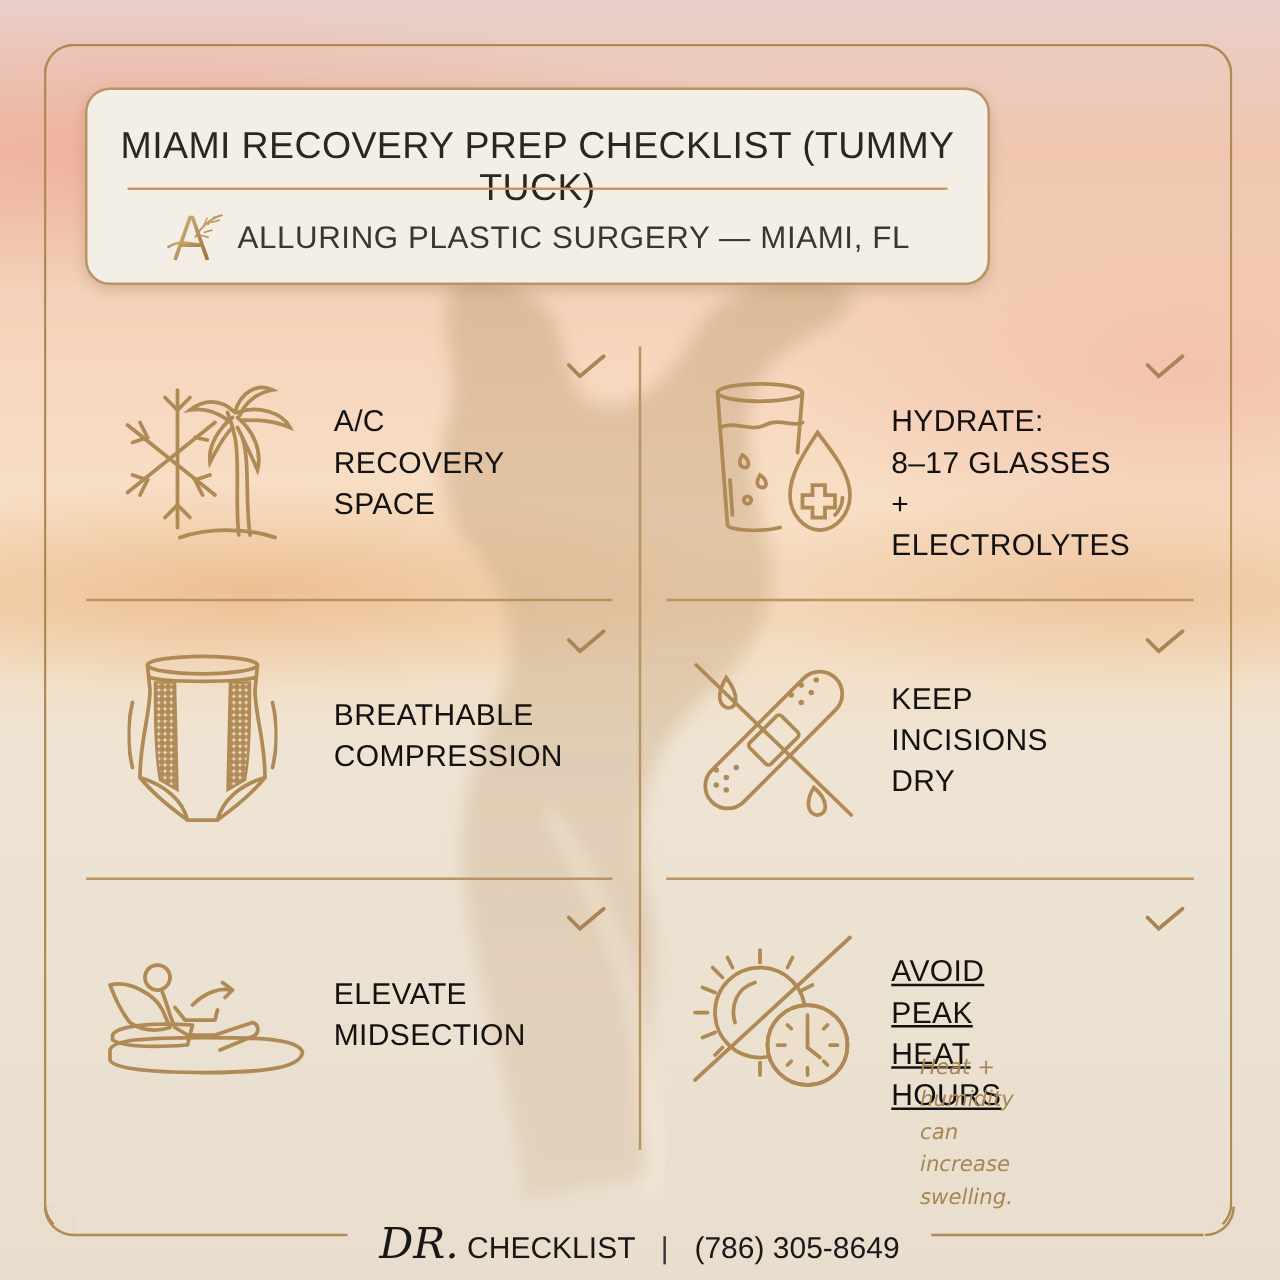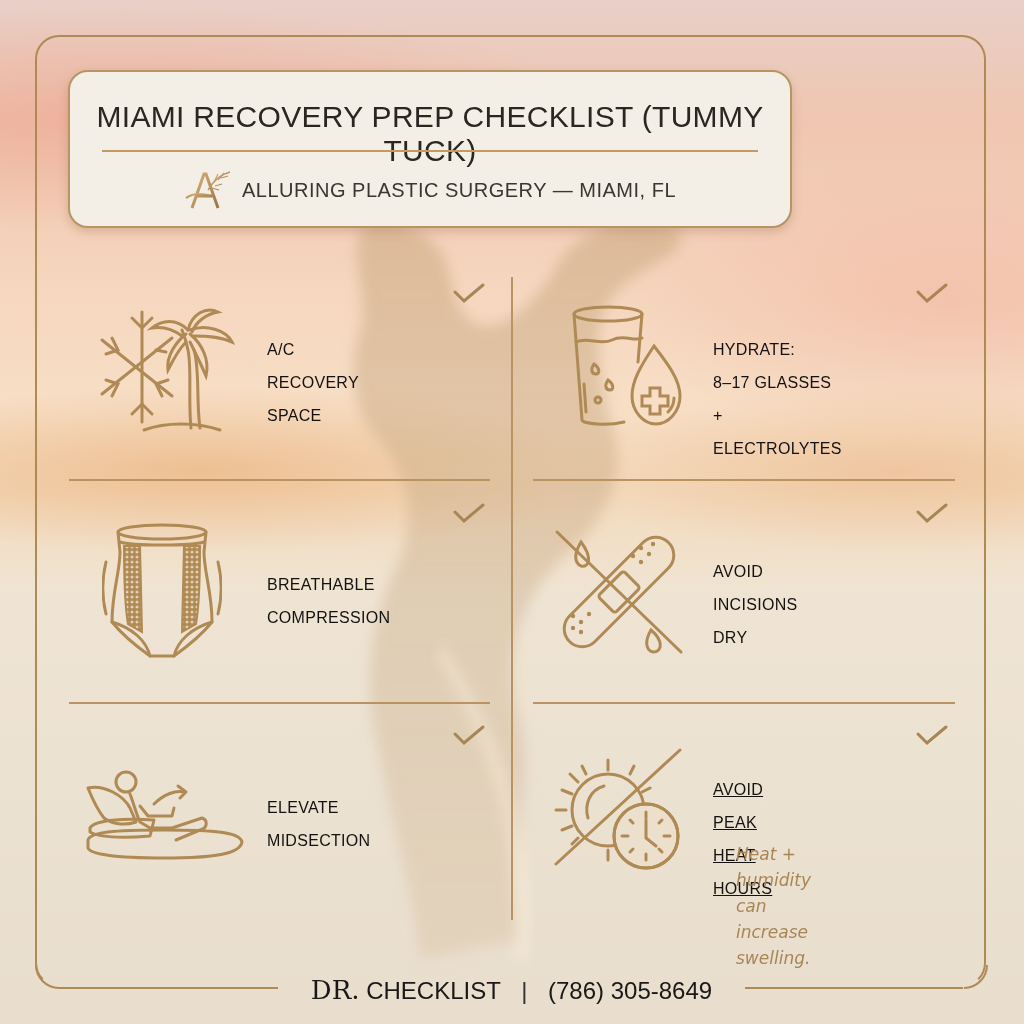--- a/index.html
+++ b/index.html
@@ -44,43 +44,43 @@
     color:#2a2622;
   }
   .header-rule {
     position:absolute; left:32px; right:32px; top:78px; height:2px; background:#c29a62;
   }
   .header-sub {
     position:absolute; left:0; right:0; top:96px; display:flex; justify-content:center; align-items:center; gap:10px;
   }
   .brand-mark { width:48px; height:44px; }
   .brand-text {
-    font-family:"Liberation Sans", sans-serif; font-size:20px; color:#3a3631; letter-spacing:0.5px;
+    font-family:"Liberation Sans", sans-serif; font-size:25px; color:#3a3631; letter-spacing:0.5px;
   }
 
   .vdivider { position:absolute; left:511px; top:277px; width:2px; height:643px; background:#b99462; }
   .hdiv { position:absolute; height:2px; background:#b99462; }
 
   .item { position:absolute; }
   .item .icon { position:absolute; }
   .item .label {
-    position:absolute; font-family:"Liberation Sans", sans-serif; font-size:16px; line-height:33px;
-    color:#141210; letter-spacing:0.3px; white-space:pre-line;margin-top:12px;
+    position:absolute; font-family:"Liberation Sans", sans-serif; font-size:24px; line-height:33px;
+    color:#141210; letter-spacing:0.3px; white-space:pre-line;
   }
   .check { position:absolute; width:34px; height:22px; }
   .note {
     position:absolute; font-family:"DejaVu Sans", sans-serif; font-style:italic; font-size:17px; line-height:26px;
     color:#a88555; white-space:pre-line;
   }
 
   .footer {
     position:absolute; left:278px; width:467px; top:975px; text-align:center;
     font-family:"Liberation Sans", sans-serif; font-size:24px; color:#1a1816;
   }
-  .footer .dr { font-family:"DejaVu Serif", serif; font-size:26px; }
+  .footer .dr { font-family:"DejaVu Serif", serif; font-style:italic; font-size:34px; }
   .footer .sep { margin:0 14px; font-weight:300; color:#333; }
 </style>
 </head>
 <body>
 
 <svg class="silhouette" viewBox="0 0 1024 1024">
   <defs>
     <filter id="blur8">
         <feGaussianBlur stdDeviation="7"></feGaussianBlur>
       </filter>
@@ -215,21 +215,21 @@
       <circle cx="20" cy="94" r="2.2"></circle>
         <circle cx="28" cy="100" r="2.2"></circle>
         <circle cx="36" cy="92" r="2.2"></circle>
         <circle cx="28" cy="110" r="2.2"></circle>
         <circle cx="20" cy="106" r="2.2"></circle>
     </g>
     <path d="M28 20 C22 30 20 40 28 44 C36 46 40 36 28 20 Z"></path>
     <path d="M98 108 C92 118 92 128 100 130 C110 130 110 118 98 108 Z"></path>
     <line x1="4" y1="10" x2="128" y2="130"></line>
   </svg>
-  <div class="label" style="left:713px; top:543px;">AVOID
+  <div class="label" style="left:713px; top:543px;">KEEP
 INCISIONS
 DRY</div>
   <svg class="check" style="left:915px; top:502px;" viewBox="0 0 34 22" fill="none" stroke="#a88555" stroke-width="3" stroke-linecap="round">
       <path d="M3 10 L12 19 L31 3"></path>
     </svg>
 </div>
 
 <div class="item">
   <svg class="icon" style="left:84px; top:768px; width:160px; height:100px;" viewBox="0 0 160 100" fill="none" stroke="#b08a55" stroke-width="3" stroke-linecap="round" stroke-linejoin="round">
     <path d="M4 72 C6 64 30 62 80 62 C130 62 156 64 158 74 C156 86 130 90 80 90 C30 90 6 86 4 80 Z"></path>

